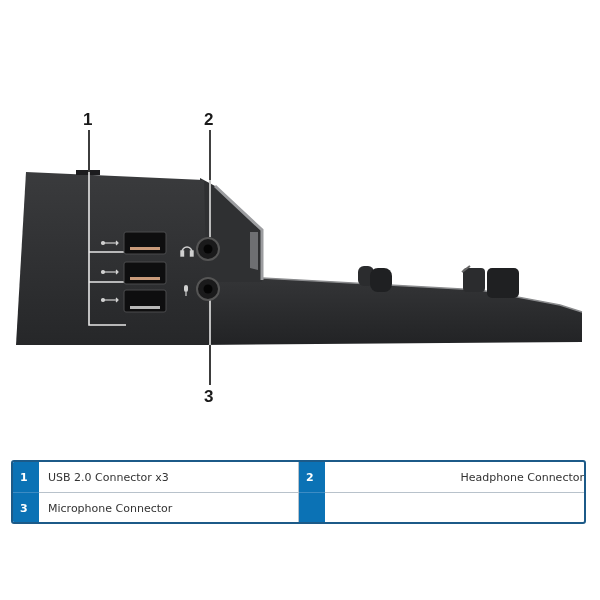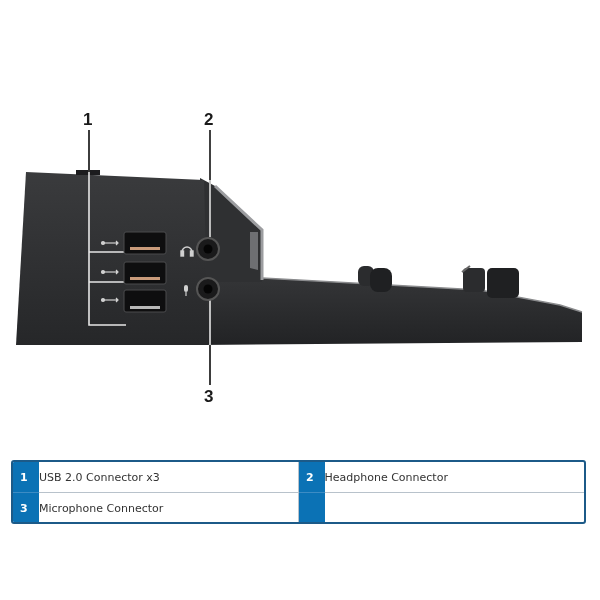--- a/index.html
+++ b/index.html
@@ -3,24 +3,24 @@
   <meta charset="utf-8">
   <style>
     html, body { margin:0; padding:0; background:#ffffff; }
     body { width:600px; height:600px; position:relative; overflow:hidden; font-family:"DejaVu Sans", sans-serif; }
     .stage { position:absolute; left:0; top:0; width:600px; height:440px; }
     .callout { position:absolute; font-family:"Liberation Sans", sans-serif; font-weight:bold; font-size:17px; color:#1a1a1a; }
     .legend { position:absolute; left:11px; top:460px; width:575px; height:64px; border:2px solid #1c5a88; border-radius:3px; box-sizing:border-box; background:#fff; overflow:hidden; }
     .legend table { border-collapse:collapse; width:100%; height:100%; table-layout:fixed; }
     .legend td { font-family:"DejaVu Sans", sans-serif; font-size:11px; color:#333; height:30px; padding:0; }
     .legend td.num { width:26px; background:#0b72b5; color:#fff; font-weight:bold; padding-left:7px; box-sizing:border-box; }
-    .legend td.txt { padding-left:0; border-right:1px solid #b8c2cb; }
+    .legend td.txt { padding-left:9px; border-right:1px solid #b8c2cb; }
     .legend tr:first-child td.txt { border-bottom:1px solid #b8c2cb; }
     .legend tr:first-child td.num { border-bottom:1px solid #3d8cc4; }
-    .legend td.txt.last { border-right:none; }
+    .legend td.txt.last { border-right:none;text-align:right; }
   </style>
 </head>
 <body>
 
 <div class="stage">
   <svg width="600" height="440" viewBox="0 0 600 440">
     <defs>
       <linearGradient id="bodyG" x1="0" y1="0" x2="0" y2="1">
         <stop offset="0" stop-color="#3a3b3d"></stop>
         <stop offset="1" stop-color="#262729"></stop>

